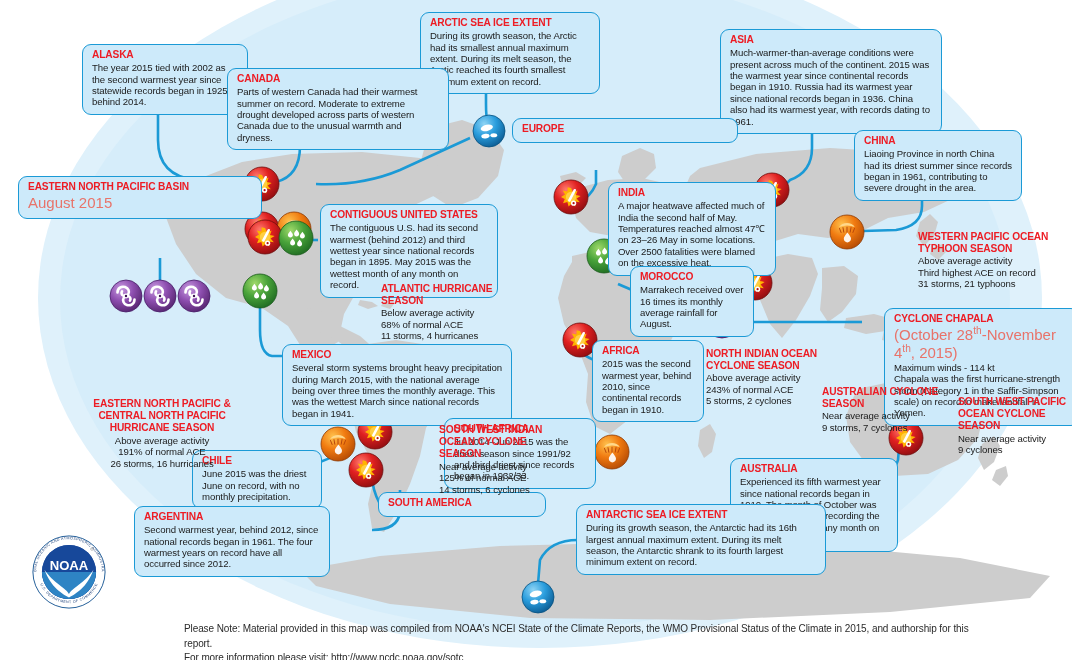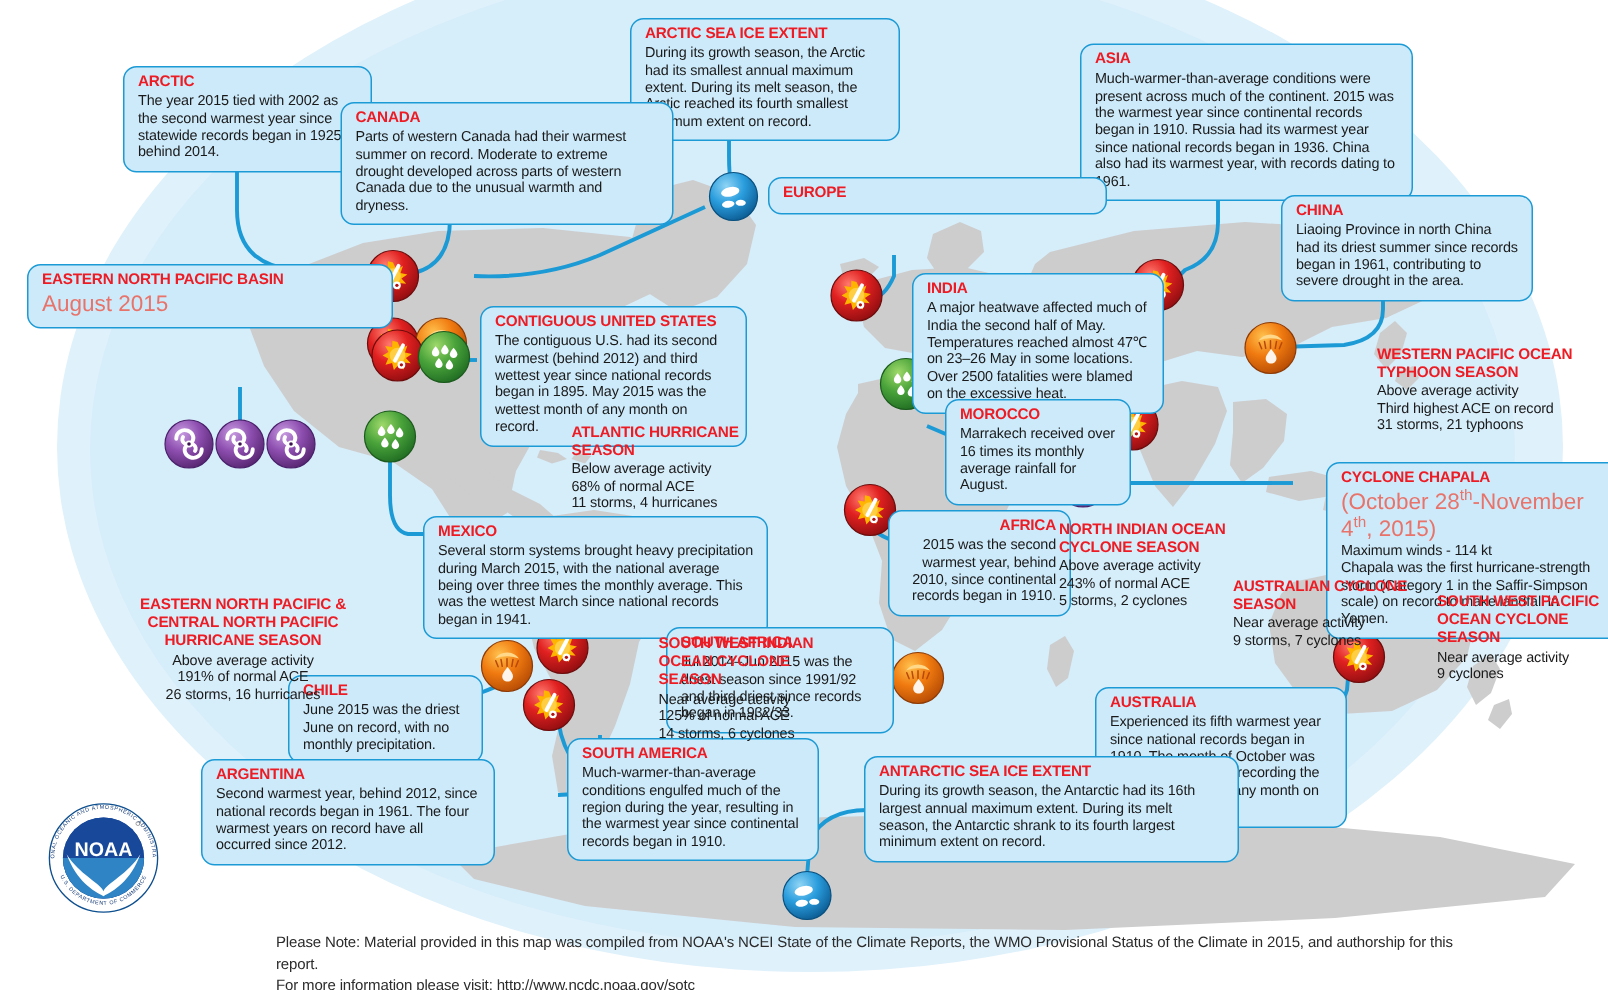--- a/index.html
+++ b/index.html
@@ -426,21 +426,21 @@
       <use href="#icoTemp" x="906" y="438"></use>
     </g>
 
     <g>
       <circle cx="538" cy="597" r="16" fill="url(#gBlue)" stroke="#08507f" stroke-width="0.8"></circle>
       <use href="#icoIce" x="538" y="597"></use>
     </g>
   </svg>
 
   <div class="callout" style="left:82px; top:44px; width:166px;">
-    <span class="hd">ARCTIC</span>
+    <span class="hd">ALASKA</span>
     <span class="bd">The year 2015 tied with 2002 as the second warmest year since statewide records began in 1925, behind 2014.</span>
   </div>
 
   <div class="callout" style="left:420px; top:12px; width:180px;">
     <span class="hd">ARCTIC SEA ICE EXTENT</span>
     <span class="bd">During its growth season, the Arctic had its smallest annual maximum extent. During its melt season, the Arctic reached its fourth smallest minimum extent on record.</span>
   </div>
 
   <div class="callout" style="left:227px; top:68px; width:222px;">
     <span class="hd">CANADA</span>
@@ -485,21 +485,21 @@
     <span class="hd">CYCLONE CHAPALA</span>
     <span class="sub">(October 28<sup>th</sup>-November 4<sup>th</sup>, 2015)</span>
     <span class="bd">Maximum winds - 114 kt<br>Chapala was the first hurricane-strength storm (Category 1 in the Saffir-Simpson scale) on record to make landfall in Yemen.</span>
   </div>
 
   <div class="callout" style="left:282px; top:344px; width:230px;">
     <span class="hd">MEXICO</span>
     <span class="bd">Several storm systems brought heavy precipitation during March 2015, with the national average being over three times the monthly average. This was the wettest March since national records began in 1941.</span>
   </div>
 
-  <div class="callout" style="left:592px; top:340px; width:122px;text-align:right;">
+  <div class="callout" style="left:592px; top:340px; width:112px;">
     <span class="hd">AFRICA</span>
     <span class="bd">2015 was the second warmest year, behind 2010, since continental records began in 1910.</span>
   </div>
 
   <div class="callout" style="left:192px; top:450px; width:130px;">
     <span class="hd">CHILE</span>
     <span class="bd">June 2015 was the driest June on record, with no monthly precipitation.</span>
   </div>
 
   <div class="callout" style="left:444px; top:418px; width:152px;">
@@ -507,21 +507,20 @@
     <span class="bd">Jul 2014–Jun 2015 was the driest season since 1991/92 and third driest since records began in 1932/33.</span>
   </div>
 
   <div class="callout" style="left:134px; top:506px; width:196px;">
     <span class="hd">ARGENTINA</span>
     <span class="bd">Second warmest year, behind 2012, since national records began in 1961. The four warmest years on record have all occurred since 2012.</span>
   </div>
 
   <div class="callout" style="left:378px; top:492px; width:168px;">
     <span class="hd">SOUTH AMERICA</span>
-    <span class="bd">Much-warmer-than-average conditions engulfed much of the region during the year, resulting in the warmest year since continental records began in 1910.</span>
   </div>
 
   <div class="callout" style="left:730px; top:458px; width:168px;">
     <span class="hd">AUSTRALIA</span>
     <span class="bd">Experienced its fifth warmest year since national records began in 1910. The month of October was excpetionally warm, recording the largest anomaly for any month on record.</span>
   </div>
 
   <div class="callout" style="left:576px; top:504px; width:250px;">
     <span class="hd">ANTARCTIC SEA ICE EXTENT</span>
     <span class="bd">During its growth season, the Antarctic had its 16th largest annual maximum extent. During its melt season, the Antarctic shrank to its fourth largest minimum extent on record.</span>

